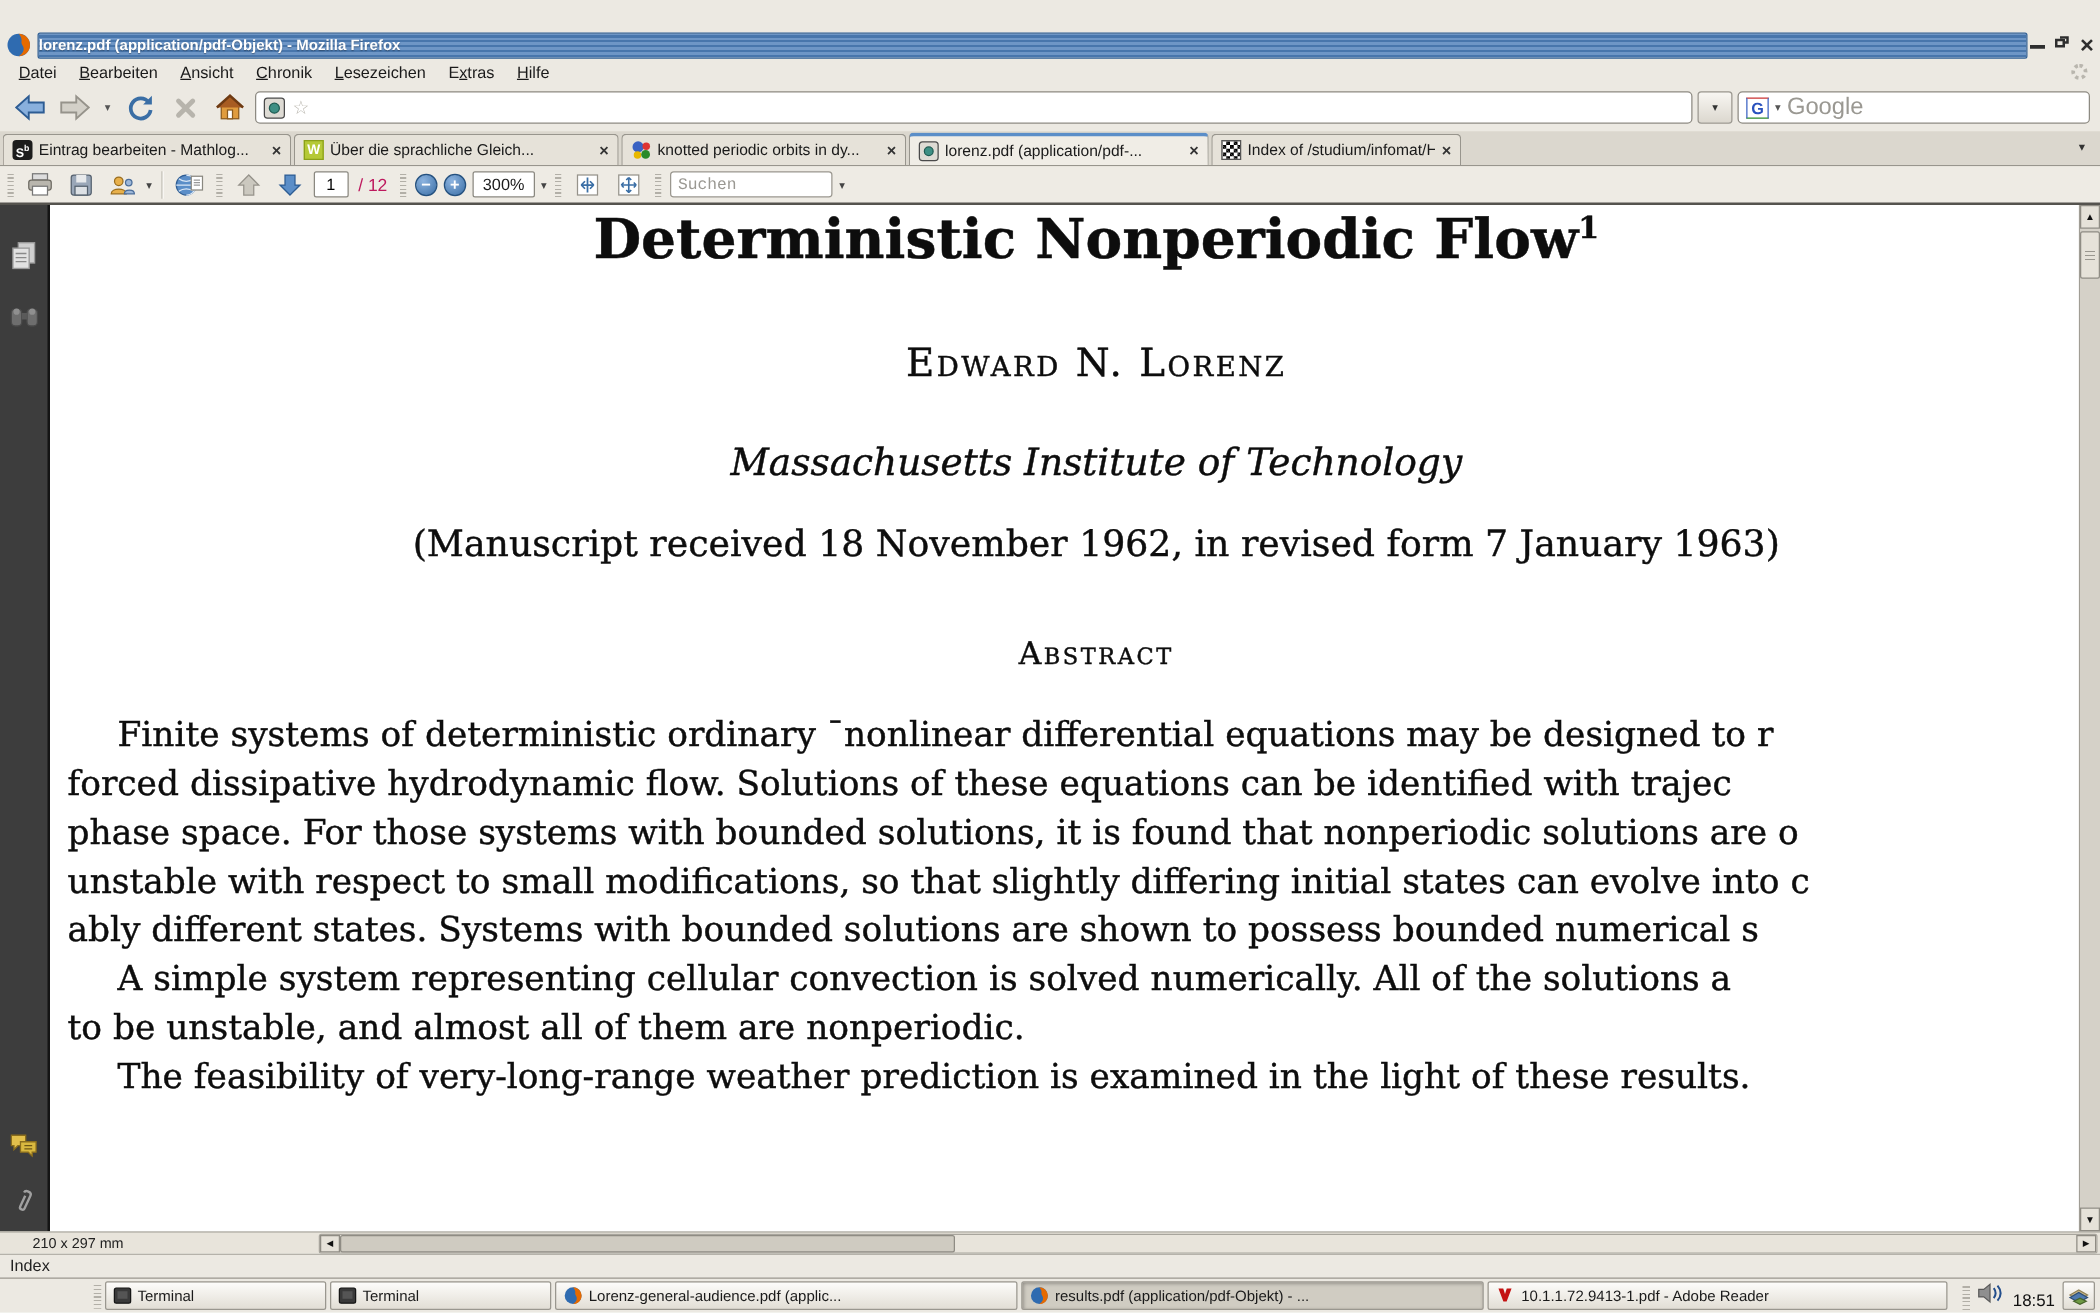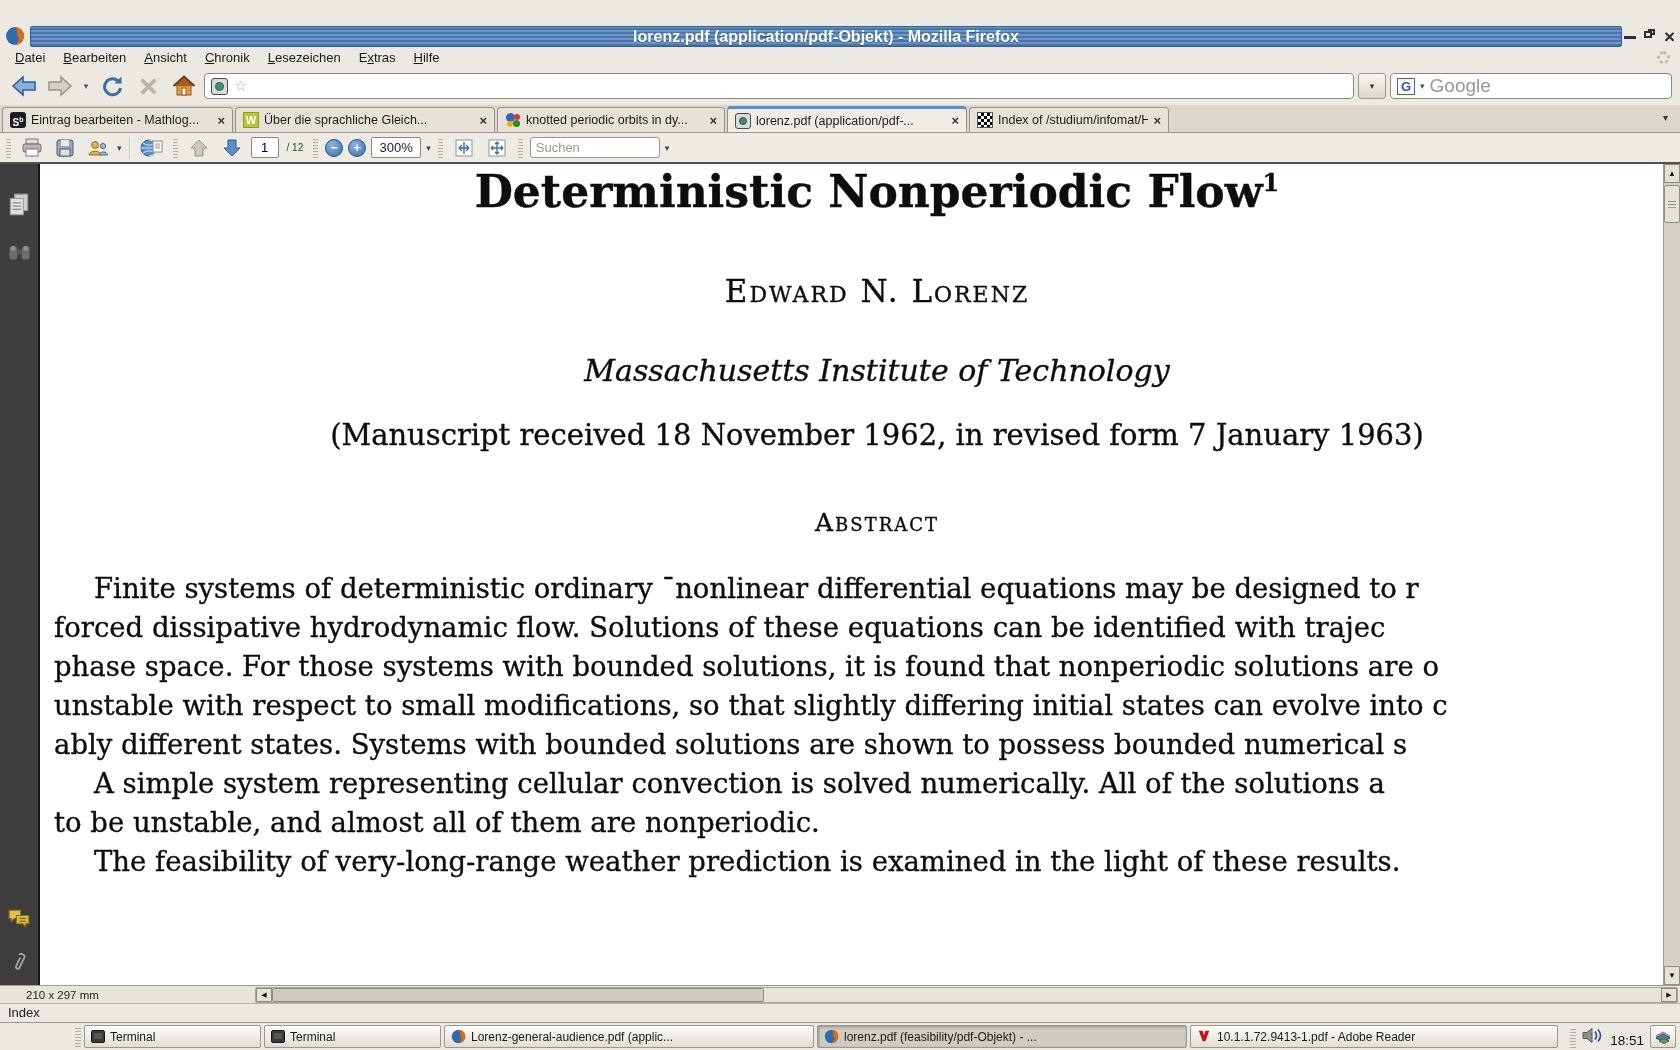--- a/index.html
+++ b/index.html
@@ -6,21 +6,21 @@
 html,body { width:1680px; height:1050px; overflow:hidden; }
 body { font-family:"Liberation Sans", sans-serif; background:#ece9e2; color:#1a1a1a; }
 .screen { width:1680px; height:1050px; display:flex; flex-direction:column; }
 
 
 .top-strip { height:26px; background:#ece9e2; }
 .titlebar { height:22px; position:relative; background:#ece9e2; }
 .tb-appicon { position:absolute; left:5px; top:0; width:20px; height:20px; }
 .tb-blue { position:absolute; left:30px; right:58px; top:0; height:21px; border:1px solid #2f5f94; border-radius:2px;
   background:repeating-linear-gradient(0deg,#4876ac 0 2px,#6e96c6 2px 4px); }
-.tb-title { display:block; text-align:center; color:#fff; font-weight:bold; font-size:16px; line-height:19px;
+.tb-title { display:block; text-align:left; color:#fff; font-weight:bold; font-size:12px; line-height:19px;
   white-space:nowrap; overflow:hidden; text-shadow:0 1px 1px rgba(0,0,0,.35); }
 .tb-controls { position:absolute; right:2px; top:0; height:22px; display:flex; align-items:center; gap:3px; }
 .wc { width:17px; height:18px; display:flex; align-items:center; justify-content:center; color:#2e2e2e; cursor:default; }
 .wc-min i { display:block; width:12px; height:3px; background:#2e2e2e; }
 .wc-restore { position:relative; }
 .wc-restore i.r2 { position:absolute; left:3px; top:3px; width:8px; height:7px; border:2px solid #2e2e2e; background:#ece9e2; }
 .wc-restore i.r1 { position:absolute; left:7px; top:1px; width:7px; height:6px; border:2px solid #2e2e2e; }
 .wc-close { font-size:19px; font-weight:bold; line-height:16px; }
 
 
@@ -64,24 +64,24 @@
 .ti-pdf i { position:absolute; left:3px; top:3px; width:8px; height:8px; border-radius:50%; background:#3e8f84; border:1px solid #1f5c53; }
 .ti-check { background-image:linear-gradient(45deg,#000 25%,transparent 25%,transparent 75%,#000 75%),linear-gradient(45deg,#000 25%,#fff 25%,#fff 75%,#000 75%); background-size:6px 6px; background-position:0 0,3px 3px; border:1px solid #555; }
 .tab-list-caret { margin-left:auto; align-self:center; font-size:10px; color:#333; padding:0 8px 4px 0; }
 
 
 .pdfbar { height:31px; background:#eeebe4; border-bottom:2px solid #55534e; display:flex; align-items:center; gap:5px; padding:0 4px; }
 .handle { width:5px; height:20px; background:repeating-linear-gradient(0deg,#b2afa7 0 1px,transparent 1px 3px); margin:0 2px; flex:none; }
 .pbtn { height:26px; min-width:28px; display:flex; align-items:center; justify-content:center; border-radius:3px; flex:none; }
 .sep { width:2px; height:22px; border-left:1px solid #c6c3ba; border-right:1px solid #fbfaf7; margin:0 2px; flex:none; }
 .pg-input { width:28px; height:21px; border:1px solid #8a8880; border-radius:2px; background:#fff; text-align:center; font-size:13px; font-family:"Liberation Sans",sans-serif; outline:none; }
-.pg-total { font-size:10px; color:#14532d; padding:0 3px; }
+.pg-total { font-size:14px; color:#be185d; padding:0 3px; }
 .zoom-circle { width:18px; height:18px; border-radius:50%; background:radial-gradient(circle at 35% 30%,#8db4e0,#3a6ea5); border:1px solid #24507e; color:#fff; font-weight:bold; font-size:13px; line-height:16px; text-align:center; }
 .zoom-box { height:21px; width:50px; border:1px solid #8a8880; border-radius:2px; background:#fff; font-size:13px; display:flex; align-items:center; justify-content:center; }
-.suchen-input { width:130px; height:21px; border:1px solid #9a978f; border-radius:3px; background:#fff; font-size:13px; padding:0 5px; outline:none; font-family:Liberation Sans, sans-serif; }
+.suchen-input { width:130px; height:21px; border:1px solid #9a978f; border-radius:3px; background:#fff; font-size:13px; padding:0 5px; outline:none; font-family:Liberation Mono, monospace; }
 .suchen-input::placeholder { color:#9a9892; opacity:1; }
 .mini-caret { font-size:9px; color:#444; }
 
 
 .main { height:821px; display:flex; }
 .side { width:40px; background:#3d3d3d; border-right:2px solid #141414; display:flex; flex-direction:column; align-items:center; padding:28px 0 6px 0; gap:20px; flex:none; }
 .side .spacer { margin-top:auto; }
 .page { flex:1; background:#fff; overflow:hidden; position:relative; }
 .sheet { width:1660px; padding:2px 0 0 14px; font-family:"DejaVu Serif", serif; color:#0d0d0d; -webkit-text-stroke:0.35px #0d0d0d; }
 .doc-title { text-align:center; font-size:44px; font-weight:bold; }
@@ -414,21 +414,21 @@
             <circle cx="8" cy="8" r="7.2" fill="#2f6bb0"></circle>
             <path d="M8 .8 C12 .8 15.2 4 15.2 8 C15.2 12 12 15.2 8 15.2 C10.5 13.5 11.6 11.4 11 9.4 C10.6 8 9.4 7.4 9.8 5.4 C10.1 3.8 9 2 8 .8 Z" fill="#e66a00"></path>
           </svg></span>
       <span class="lbl">Lorenz-general-audience.pdf (applic...</span>
     </div>
     <div class="tk-btn active" style="width:370px">
       <span class="tk-icon"><svg viewBox="0 0 16 16" width="15" height="15">
             <circle cx="8" cy="8" r="7.2" fill="#2f6bb0"></circle>
             <path d="M8 .8 C12 .8 15.2 4 15.2 8 C15.2 12 12 15.2 8 15.2 C10.5 13.5 11.6 11.4 11 9.4 C10.6 8 9.4 7.4 9.8 5.4 C10.1 3.8 9 2 8 .8 Z" fill="#e66a00"></path>
           </svg></span>
-      <span class="lbl">lorenz.pdf (feasibility/pdf-Objekt) - ...</span>
+      <span class="lbl">results.pdf (application/pdf-Objekt) - ...</span>
     </div>
     <div class="tk-btn" style="width:368px">
       <span class="tk-icon"><svg viewBox="0 0 16 16" width="14" height="14">
             <path d="M2 2 h4.4 l1.6 5 l1.6-5 H14 L9.5 14 h-3 z" fill="#c41212"></path>
           </svg></span>
       <span class="lbl">10.1.1.72.9413-1.pdf - Adobe Reader</span>
     </div>
     <div class="tray">
       <span class="tk-handle"></span>
       <span>

